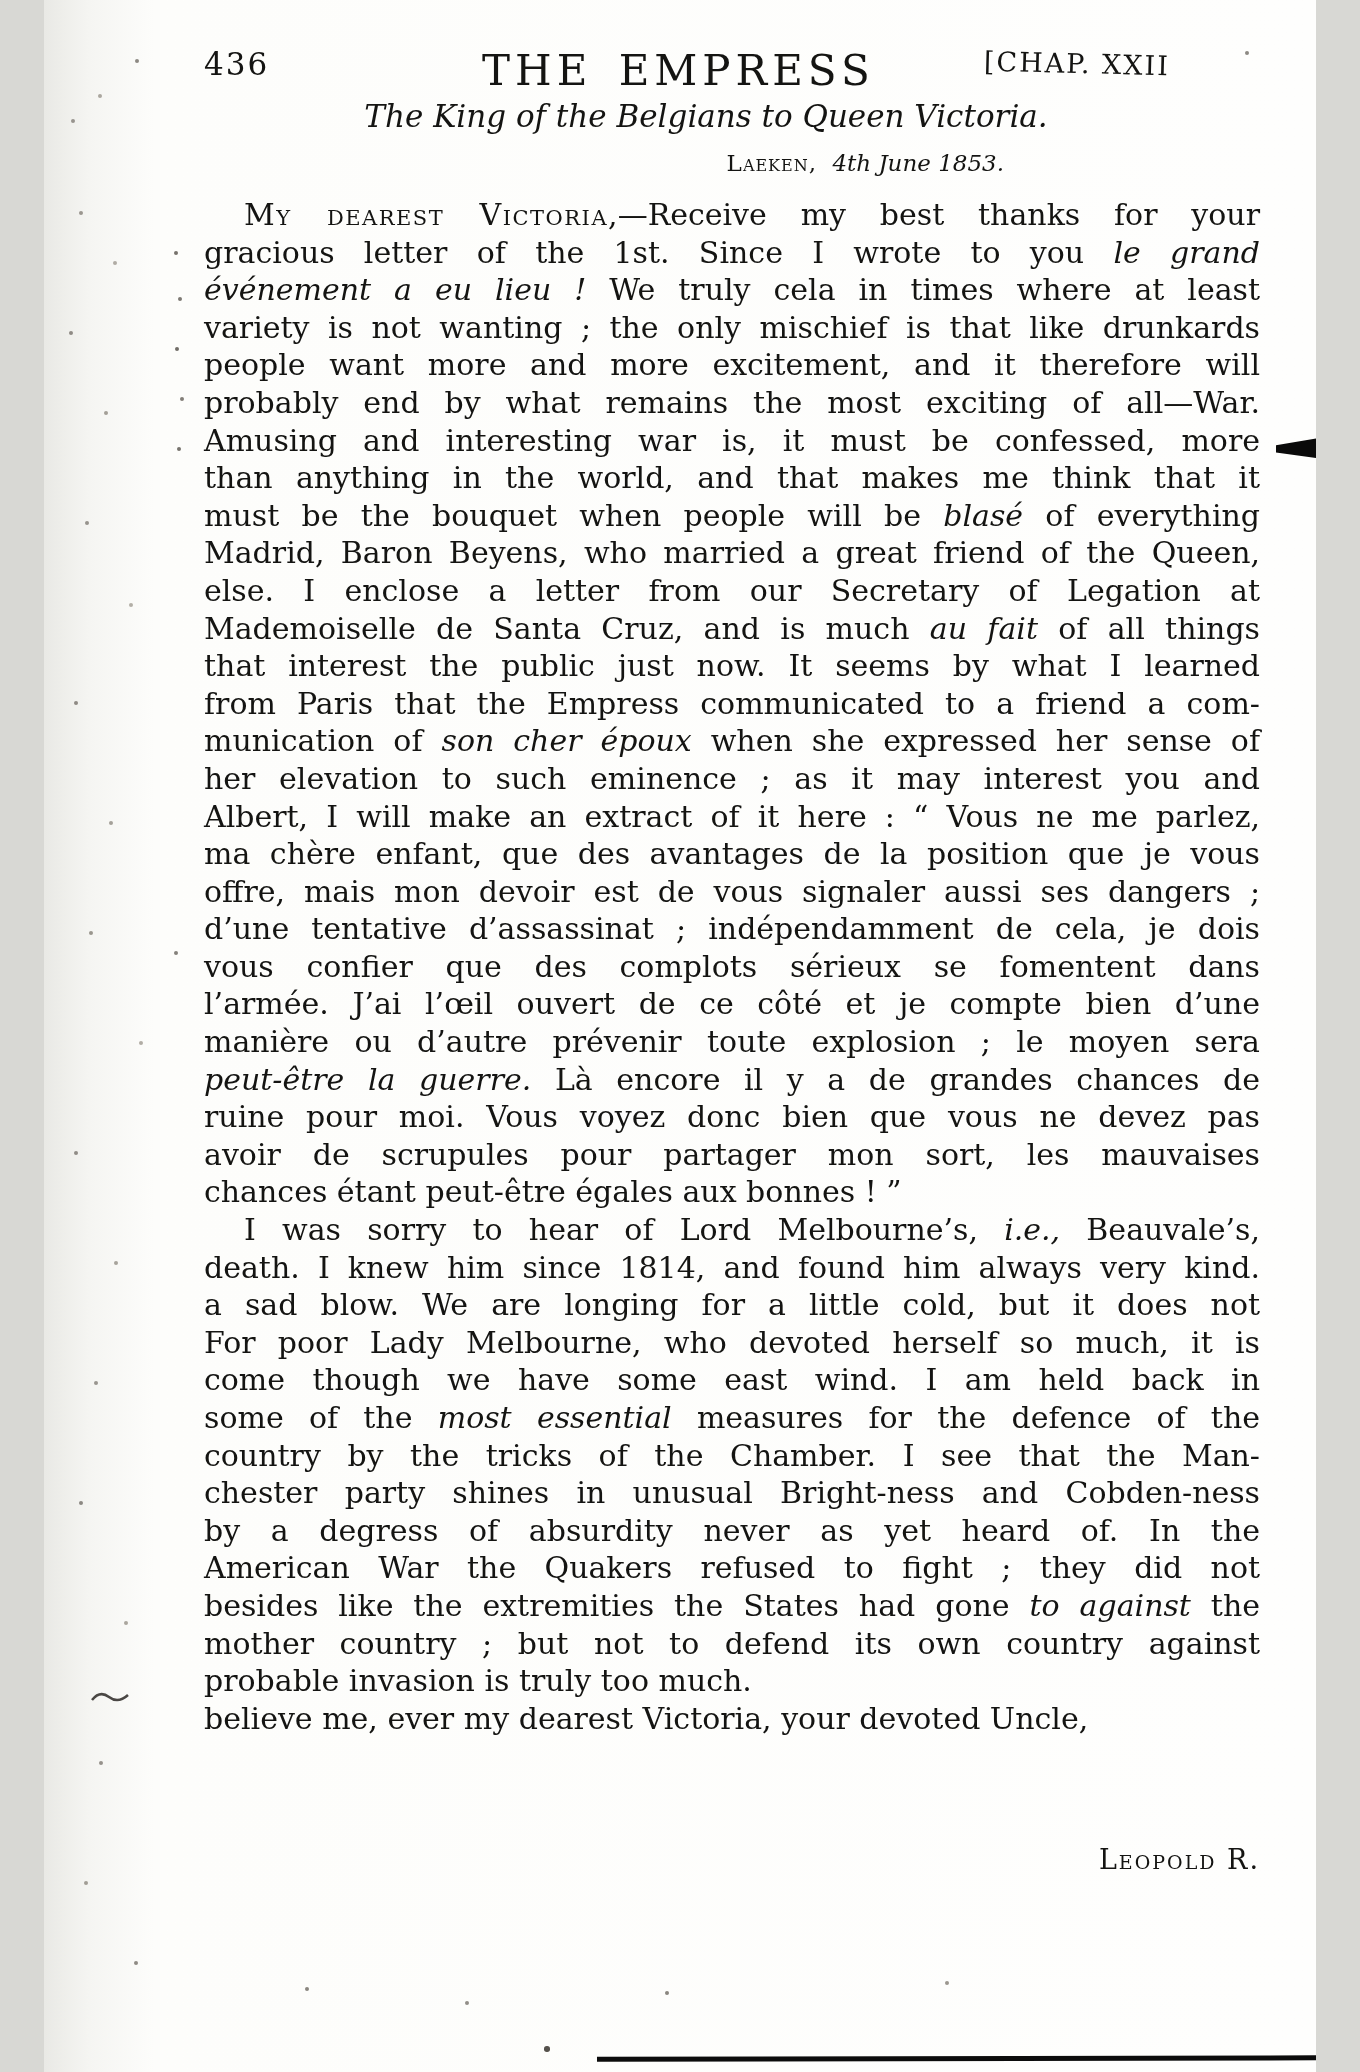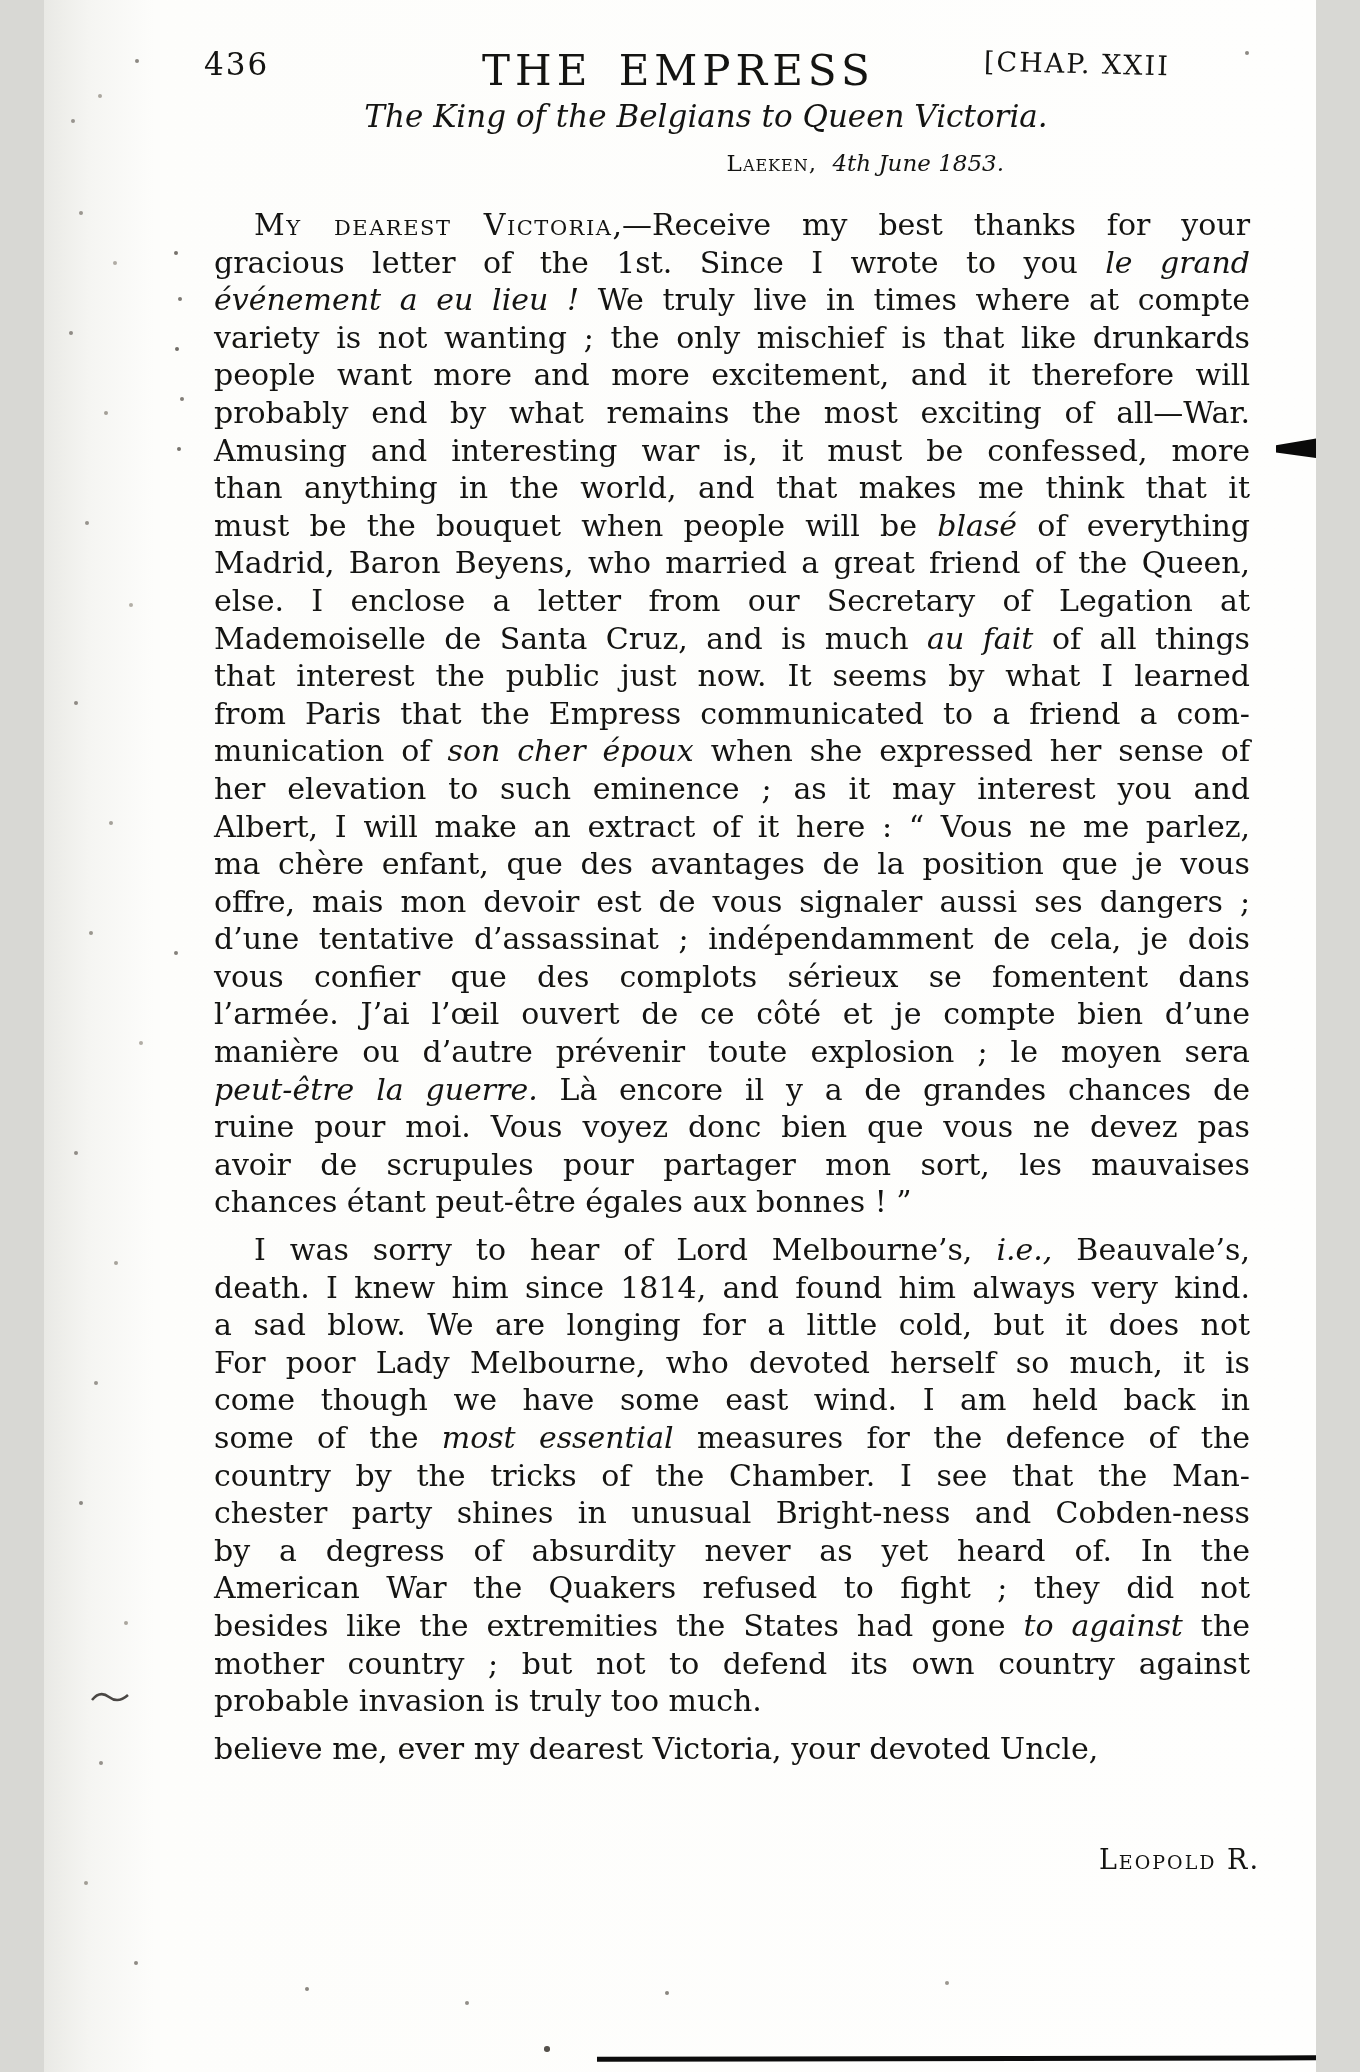--- a/index.html
+++ b/index.html
@@ -32,21 +32,21 @@
     font-size: 23px; text-align: right;
   }
   .dateline .sc { letter-spacing: 1px; }
   .dateline .it { margin-left: 8px; }
 
   
   .body {
     position: absolute; top: 196px; left: 160px; width: 1056px;
     font-size: 30px; line-height: 37.6px;
   }
-  .para { margin: 10px; }
+  .para { margin: 0; }
   .line { text-align: justify; text-align-last: justify; }
   .line.plast { text-align-last: left; }
   .line.first { text-indent: 40px; }
   .it { font-style: italic; }
   .sc { font-variant: small-caps; letter-spacing: 1.5px; }
 
   .signature {
     position: absolute; top: 1844px; left: 160px; width: 1056px;
     font-size: 27px; text-align: right; letter-spacing: 2px;
   }
@@ -96,21 +96,21 @@
 
   <div class="dateline">
     <span class="sc">Laeken,</span>
     <span class="it">4th June 1853.</span>
   </div>
 
   <div class="body" id="letter-body">
       <div class="para">
         <div class="line first"><span class="sc">My dearest Victoria</span><span>,—Receive my best thanks for your</span></div>
         <div class="line"><span>gracious letter of the 1st.  Since I wrote to you </span><span class="it">le grand</span></div>
-        <div class="line"><span class="it">événement a eu lieu !</span><span>  We truly live in times where at compte</span></div>
+        <div class="line"><span class="it">événement a eu lieu !</span><span>  We truly cela in times where at least</span></div>
         <div class="line"><span>variety is not wanting ; the only mischief is that like drunkards</span></div>
         <div class="line"><span>people want more and more excitement, and it therefore will</span></div>
         <div class="line"><span>probably end by what remains the most exciting of all—War.</span></div>
         <div class="line"><span>Amusing and interesting war is, it must be confessed, more</span></div>
         <div class="line"><span>than anything in the world, and that makes me think that it</span></div>
         <div class="line"><span>must be the bouquet when people will be </span><span class="it">blasé</span><span> of everything</span></div>
         <div class="line"><span>Madrid, Baron Beyens, who married a great friend of the Queen,</span></div>
         <div class="line"><span>else.  I enclose a letter from our Secretary of Legation at</span></div>
         <div class="line"><span>Mademoiselle de Santa Cruz, and is much </span><span class="it">au fait</span><span> of all things</span></div>
         <div class="line"><span>that interest the public just now.  It seems by what I learned</span></div>

